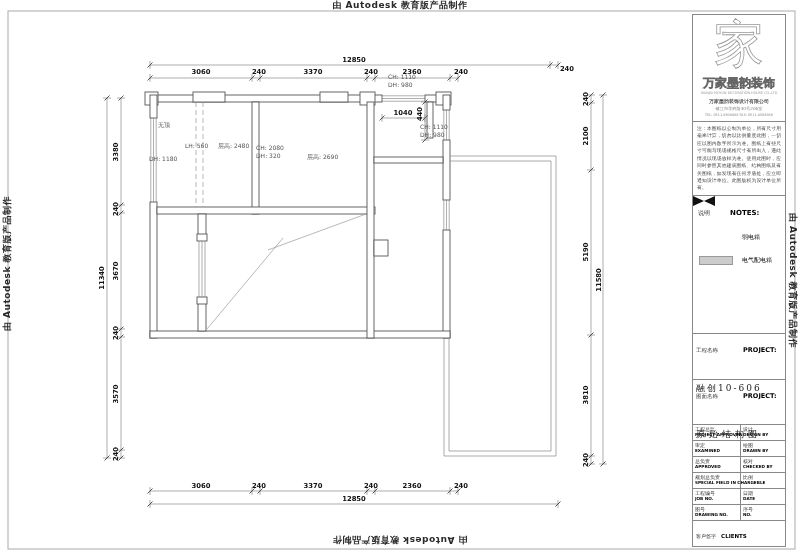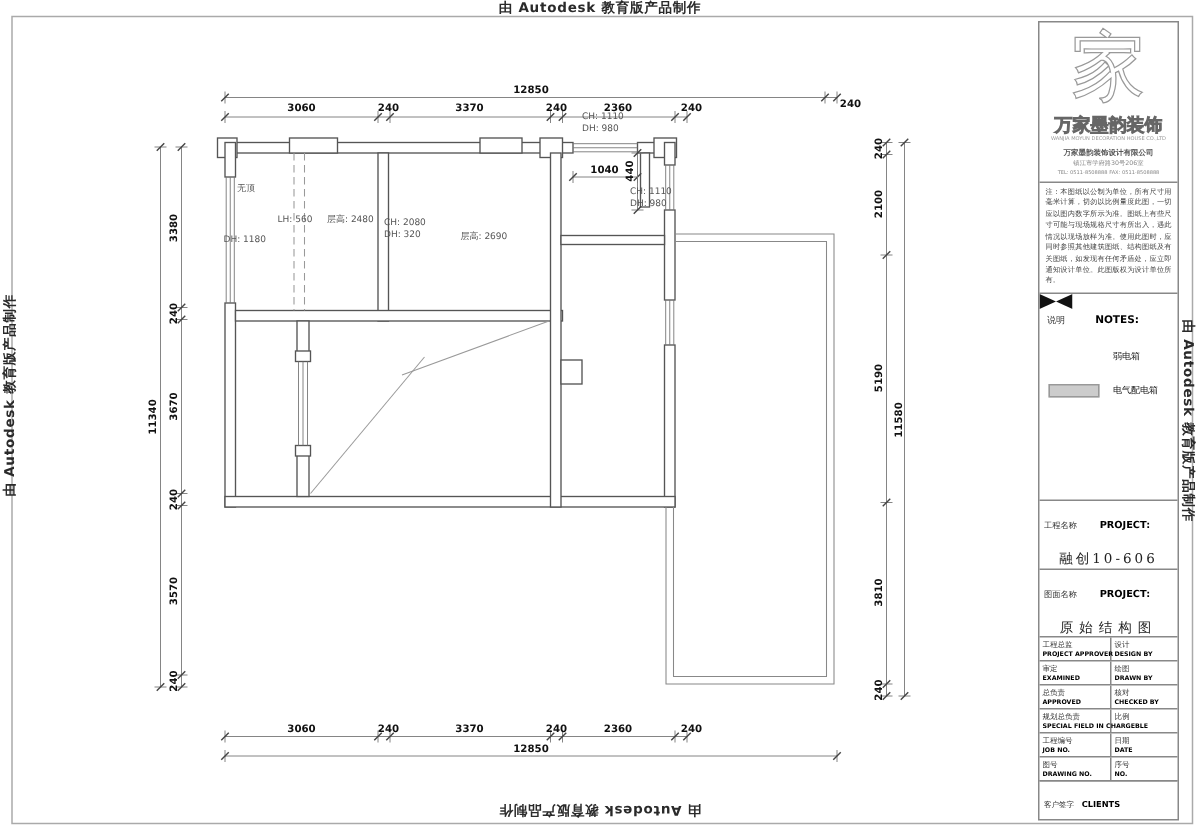--- a/index.html
+++ b/index.html
@@ -22,22 +22,22 @@
   .s-legend{top:180px;height:138px;border-top:1px solid #888;padding:4px 5px;}
   .notes-hd .cn{font-size:6px;color:#333;display:inline;}
   .notes-hd .en{font-size:7px;font-weight:bold;color:#000;display:inline;margin-left:15px;}
   .leg-item{display:flex;align-items:center;margin-top:14px;}
   .leg-sym{width:36px;display:flex;justify-content:center;}
   .leg-label{font-size:6px;color:#111;margin-left:8px;}
   .gbox{width:32px;height:7px;background:#ccc;border:0.6px solid #999;}
   .s-proj{top:318px;height:46px;border-top:1px solid #888;padding:3px 3px;}
   .s-draw{top:364px;height:45px;border-top:1px solid #888;padding:3px 3px;}
   .row-label .cn{font-size:5.5px;color:#333;display:inline;}
-  .row-label .en{font-size:6.5px;font-weight:bold;color:#000;display:inline;margin-left:10px;}
-  .row-value{text-align:center;margin-top:10px;font-family:"DejaVu Serif",serif;
+  .row-label .en{font-size:6.5px;font-weight:bold;color:#000;display:inline;margin-left:20px;}
+  .row-value{margin-top:26px;font-family:"DejaVu Serif",serif;
              font-size:9px;color:#222;letter-spacing:2px;}
   .s-table{top:409px;height:96px;border-top:1px solid #888;}
   .trow{display:flex;height:16px;border-bottom:0.6px solid #888;box-sizing:border-box;}
   .tcell{padding:1px 2px;box-sizing:border-box;overflow:visible;white-space:nowrap;}
   .tcell.l{width:48px;border-right:0.6px solid #888;}
   .tcell.r{flex:1;}
   .tcell .cn{font-size:5px;color:#333;}
   .tcell .en{font-size:4.2px;font-weight:bold;color:#000;}
   .s-clients{top:505px;height:28px;border-top:1px solid #888;padding:2px 3px;}
 </style>

